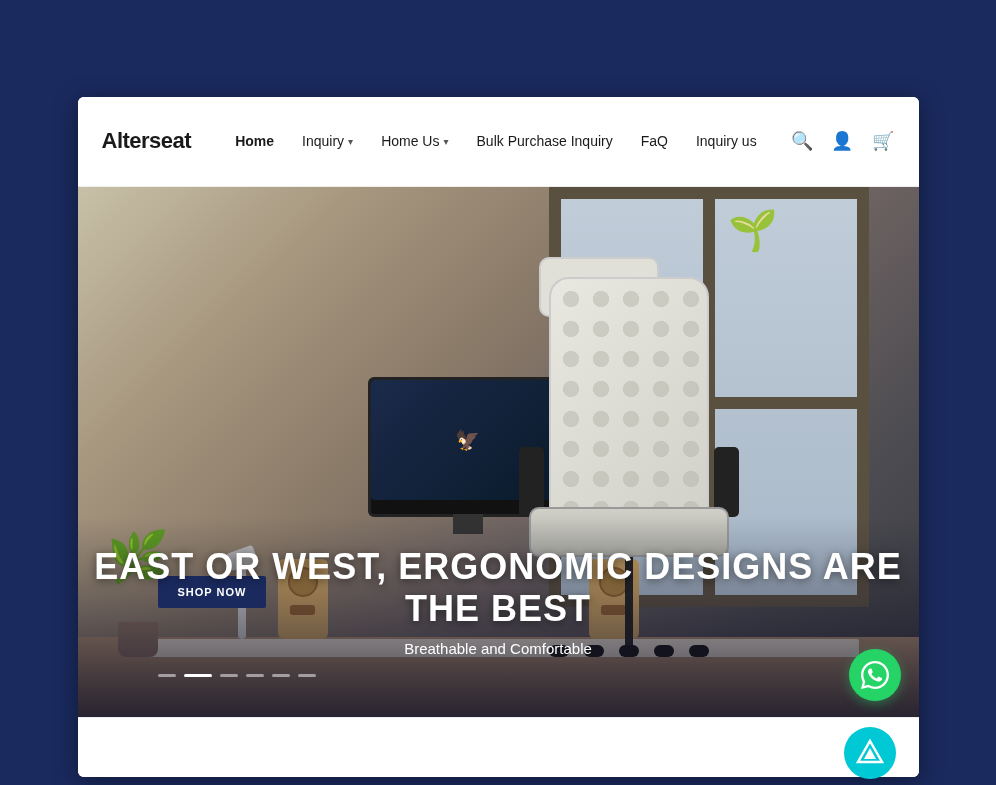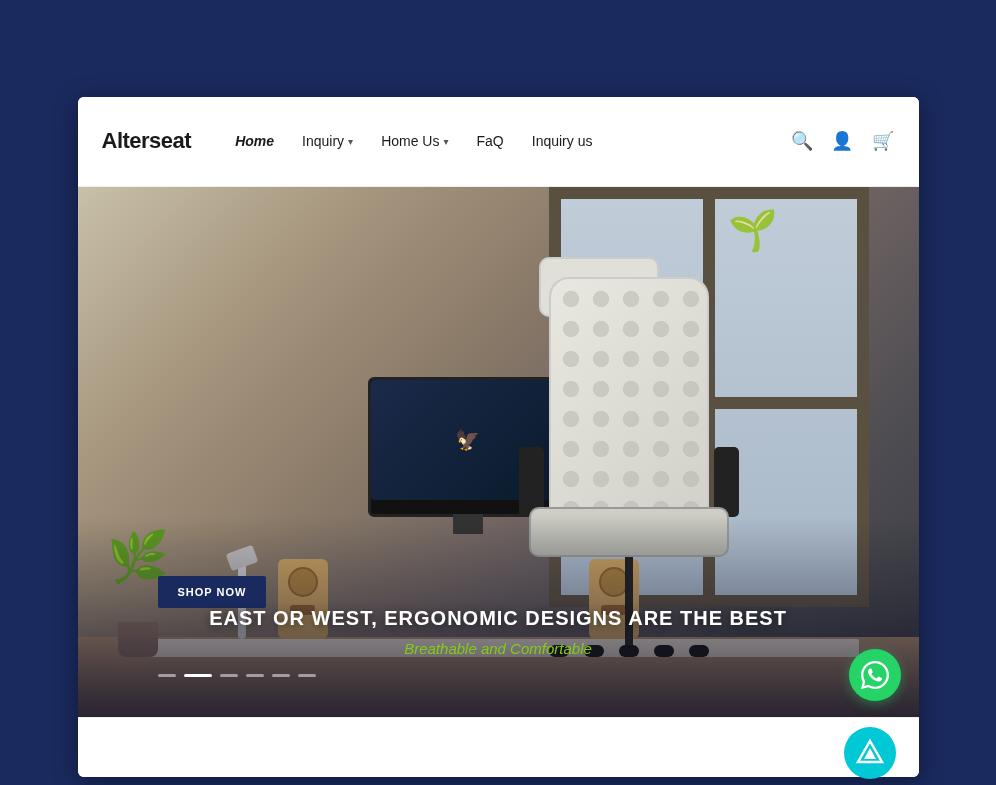--- a/index.html
+++ b/index.html
@@ -52,21 +52,21 @@
       align-items: center;
       gap: 4px;
       padding: 8px 12px;
       font-size: 14px;
       color: #1a1a1a;
       cursor: pointer;
       white-space: nowrap;
       text-decoration: none;
     }
 
-    .nav-item.active { font-weight: 600; font-style: italic; }
+    .nav-item.active { font-weight: 600; }
 
     .chevron {
       font-size: 10px;
       color: #555;
     }
 
     .nav-actions {
       display: flex;
       align-items: center;
       gap: 18px;
@@ -352,33 +352,32 @@
     
     .hero-content {
       position: absolute;
       bottom: 60px;
       left: 0;
       right: 0;
       text-align: center;
     }
 
     .hero-title {
-      font-size: 20px;
+      font-size: 36px;
       font-weight: 800;
       color: white;
       letter-spacing: 1px;
       text-transform: uppercase;
       margin-bottom: 10px;
       text-shadow: 0 2px 8px rgba(0,0,0,0.5);
     }
 
     .hero-subtitle {
       font-size: 15px;
-      color: #84cc16;
-      font-style: italic;
+      color: #ffffff;
     }
 
     
     .shop-now-btn {
       position: absolute;
       bottom: 109px;
       left: 80px;
       background: #1a2a5e;
       color: white;
       padding: 10px 20px;
@@ -484,20 +483,21 @@
       <div class="nav-links">
         <a class="nav-item active">Home</a>
         <a class="nav-item">
           <span>Inquiry</span>
           <span class="chevron">▾</span>
         </a>
         <a class="nav-item">
           <span>Home Us</span>
           <span class="chevron">▾</span>
         </a>
+        <a class="nav-item">Bulk Purchase Inquiry</a>
         <a class="nav-item">FaQ</a>
         <a class="nav-item">Inquiry us</a>
       </div>
       <div class="nav-actions">
         <span class="nav-icon">🔍</span>
         <span class="nav-icon">👤</span>
         <span class="nav-icon">🛒</span>
       </div>
     </nav>
 

